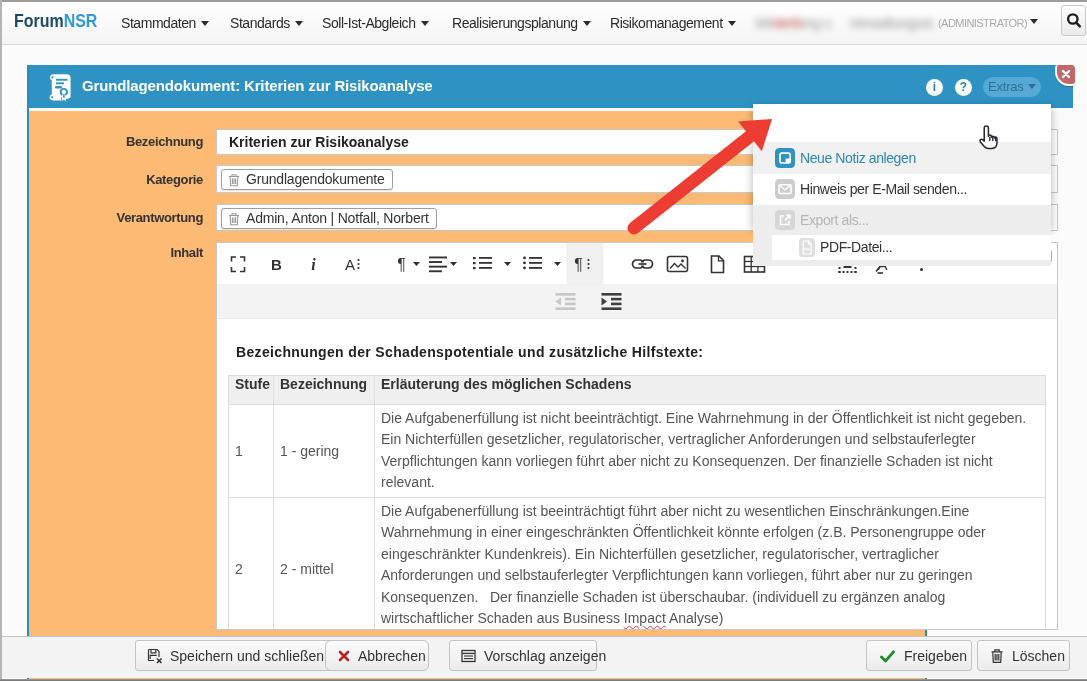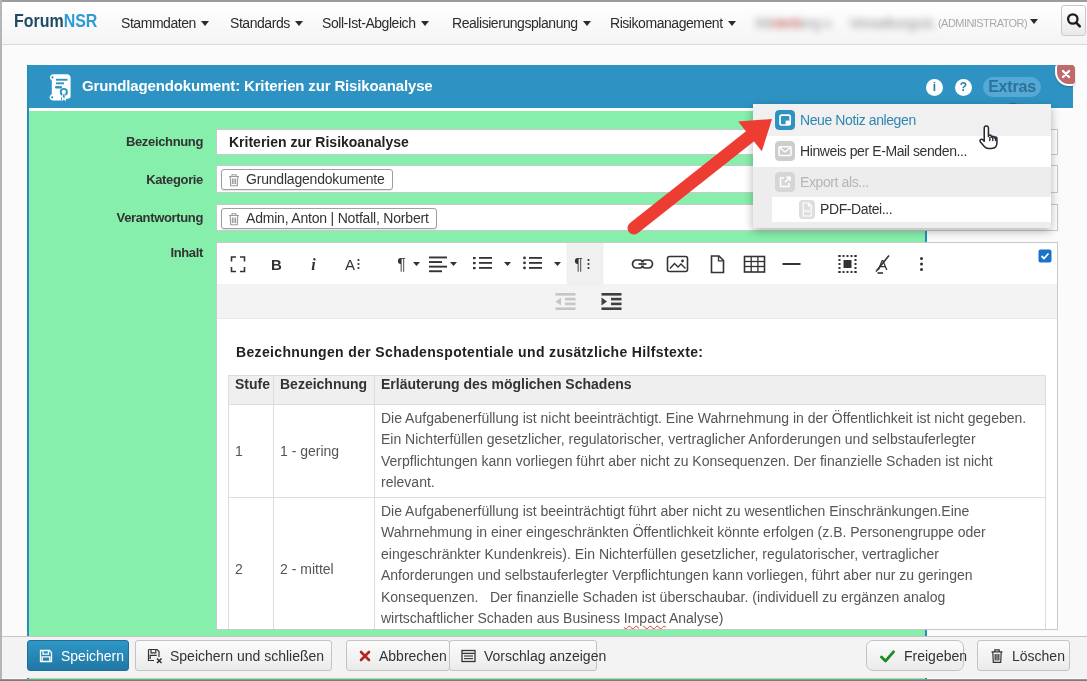--- a/index.html
+++ b/index.html
@@ -15,26 +15,26 @@
 
   #topbar { left:0; top:2px; width:1087px; height:43px; background:linear-gradient(#ffffff,#f4f4f4); border-bottom:1px solid #dadada; z-index:5; }
   #logo { position:absolute; left:14px; top:8px; font-size:19px; font-weight:bold; transform:scaleX(.84); transform-origin:0 0; white-space:nowrap; }
   #logo .f { color:#1d4a66; } #logo .n { color:#2e9bd6; }
   .nav-item { position:absolute; top:13px; font-size:14px; letter-spacing:-0.45px; color:#2b2b2b; white-space:nowrap; }
   .caret { display:inline-block; width:0; height:0; border-left:4.5px solid transparent; border-right:4.5px solid transparent; border-top:5px solid #2b2b2b; vertical-align:middle; margin-left:5px; margin-top:-2px; }
   .user-blur { position:absolute; top:13px; font-size:14px; color:#8f8f8f; filter:blur(3.5px); white-space:nowrap; letter-spacing:-0.3px; }
   .admin { position:absolute; left:938px; top:15px; font-size:11px; letter-spacing:-0.55px; color:#a9a9a9; white-space:nowrap; }
   #searchbtn { position:absolute; left:1061px; top:3px; width:25px; height:31px; border:1px solid #c9c9c9; border-radius:3px; background:linear-gradient(#ffffff,#e9e9e9); }
 
-  #panel { left:27px; top:65px; width:900px; height:616px; background:#86efac; border-left:2px solid #2a8cba; border-right:2px solid #2a8cba; z-index:1; }
+  #panel { left:27px; top:65px; width:900px; height:616px; background:#fdba74; border-left:2px solid #2a8cba; border-right:2px solid #2a8cba; z-index:1; }
   #phead { position:absolute; left:0; top:0; width:1044px; height:43px; background:#2e93c3; }
   #phead-strip { position:absolute; left:0; top:43px; width:1044px; height:3px; background:#ffffff; }
   #ptitle { position:absolute; left:53px; top:12px; color:#fff; font-size:15px; font-weight:bold; letter-spacing:-0.15px; white-space:nowrap; }
   .circ { position:absolute; top:14px; width:17px; height:17px; border-radius:50%; background:#fff; color:#2280ad; text-align:center; font-size:12px; font-weight:bold; line-height:17px; }
-  #extras { position:absolute; left:954px; top:12px; width:58px; height:20px; border-radius:10px; background:#55a9d4; color:#2a7299; font-size:16px; font-weight:bold; text-align:center; line-height:19px; letter-spacing:-0.2px; }
+  #extras { position:absolute; left:954px; top:12px; width:58px; height:20px; border-radius:10px; background:#55a9d4; color:#2a7299; font-size:13px; font-weight:normal; text-align:center; line-height:19px; letter-spacing:-0.2px; }
 
   .flabel { position:absolute; left:0; width:174px; text-align:right; font-size:13px; font-weight:bold; letter-spacing:-0.35px; color:#333; }
   .finput { position:absolute; left:187px; width:842px; height:26px; background:#fff; border:1px solid #c9c9c9; }
   .chip { position:absolute; height:21px; background:#fff; border:1px solid #9e9e9e; border-radius:3px; font-size:14px; letter-spacing:-0.2px; color:#333; line-height:19px; padding:0 7px 0 24px; box-shadow:0 1px 1px rgba(0,0,0,0.1); white-space:nowrap; }
   .chip svg { position:absolute; left:6px; top:3.5px; }
 
   #editor { position:absolute; left:187px; top:177px; width:842px; height:388px; background:#fff; border:1px solid #c9c9c9; }
   #content { position:absolute; left:0; top:76px; width:840px; height:310px; background:#fff; overflow:hidden; font-size:14px; color:#555; }
 
   table.ct { border-collapse:collapse; table-layout:fixed; }
@@ -43,21 +43,21 @@
   table.ct td { color:#555; padding:0 0 0 6px; }
   table.ct td.lng { line-height:21.4px; padding:3px 4px 3px 6px; vertical-align:top; }
 
   #footer { left:0; top:636px; width:1087px; height:42px; background:#f3f3f3; border-top:1px solid #c5c5c5; z-index:50; }
   .btn { position:absolute; top:3px; height:31px; border:1px solid #c3c3c3; border-radius:3px; background:linear-gradient(#fbfbfb,#ebebeb); color:#333; font-size:14px; white-space:nowrap; }
   .btn .bi { position:absolute; }
   .btn .bt { position:absolute; top:7px; }
   .btn-blue { background:linear-gradient(#2f97c5,#2077a5); border-color:#1e6f9c; color:#fff; }
 
   #dropdown { left:753px; top:104px; width:298px; height:124px; background:#fff; box-shadow:0 3px 9px rgba(0,0,0,0.3); z-index:30; }
-  .dd-item { position:absolute; left:0; width:298px; height:31px; font-size:14px; letter-spacing:-0.4px; }
+  .dd-item { position:absolute; left:0; width:298px; height:31px; font-size:14px; letter-spacing:-0.4px;margin-top:38px; }
   .dd-ico { position:absolute; left:22px; top:5.5px; width:20px; height:20px; border-radius:4px; }
   .dd-txt { position:absolute; left:47px; top:7.5px; }
 
   #closex { left:1055px; top:65px; width:20px; height:21px; background:#c0696b; border-radius:3px 4px 4px 14px; border-left:2px solid #fff; border-bottom:2px solid #fff; z-index:40; box-shadow:0 1px 2px rgba(0,0,0,0.2); }
 
   svg { display:block; }
 </style>
 </head>
 <body>
 <div id="stage">
@@ -235,49 +235,43 @@
                 <td>2 - mittel</td>
                 <td class="lng" style="white-space:nowrap;">Die Aufgabenerfüllung ist beeinträchtigt führt aber nicht zu wesentlichen Einschränkungen.Eine<br>Wahrnehmung in einer eingeschränkten Öffentlichkeit könnte erfolgen (z.B. Personengruppe oder<br>eingeschränkter Kundenkreis). Ein Nichterfüllen gesetzlicher, regulatorischer, vertraglicher<br>Anforderungen und selbstauferlegter Verpflichtungen kann vorliegen, führt aber nur zu geringen<br>Konsequenzen.&nbsp;&nbsp; Der finanzielle Schaden ist überschaubar. (individuell zu ergänzen analog<br>wirtschaftlicher Schaden aus Business <span style="text-decoration:underline wavy #e33; text-decoration-thickness:1px; text-underline-offset:2px;">Impact</span> Analyse)</td>
               </tr>
         </tbody>
           </table>
       </div>
     </div>
   </div>
 
   <div class="abs" id="footer">
-    <div class="btn btn-blue" style="left:27px; width:102px;">
-      <svg class="bi" style="left:11px; top:8px;" width="14" height="14" viewBox="0 0 14 14">
-          <path d="M1.5 1.5 h9 l2 2 v9 h-11 Z M4 1.8 v3.4 h5.5 v-3.4 M3.2 12.6 v-4.8 h7.6 v4.8" fill="none" stroke="#fff" stroke-width="1.3"></path>
-        </svg>
-      <span class="bt" style="left:33px;">Speichern</span>
-    </div>
     <div class="btn" style="left:135px; width:197px;">
       <svg class="bi" style="left:11px; top:7px;" width="17" height="17" viewBox="0 0 17 17">
           <path d="M1.5 1.5 h8.5 l2 2 v5.5 M7 12.5 H1.5 V1.5 M4 1.8 v3 h4.8 v-3 M3.2 11 v-3.6 h6.6" fill="none" stroke="#333" stroke-width="1.2"></path>
           <path d="M10 10.5 l4.5 4.5 M14.5 10.5 L10 15" stroke="#333" stroke-width="1.6" fill="none"></path>
         </svg>
       <span class="bt" style="left:34px;">Speichern und schließen</span>
     </div>
-    <div class="btn" style="left:346px; width:104px;">
+    <div class="btn" style="left:325px; width:104px;border-radius:6px;">
       <svg class="bi" style="left:12px; top:9px;" width="12" height="12" viewBox="0 0 12 12">
           <path d="M2 2 L10 10 M10 2 L2 10" stroke="#b32525" stroke-width="2.6" stroke-linecap="round"></path>
         </svg>
       <span class="bt" style="left:32px;">Abbrechen</span>
     </div>
     <div class="btn" style="left:449px; width:148px;">
       <svg class="bi" style="left:11px; top:8px;" width="15" height="14" viewBox="0 0 15 14">
           <rect x="1" y="1.5" width="13" height="11" fill="none" stroke="#333" stroke-width="1.3"></rect>
           <line x1="1.5" y1="4.4" x2="13.5" y2="4.4" stroke="#333" stroke-width="1.3"></line>
           <line x1="3" y1="7" x2="12" y2="7" stroke="#333" stroke-width="1.1"></line>
           <line x1="3" y1="9.6" x2="12" y2="9.6" stroke="#333" stroke-width="1.1"></line>
         </svg>
       <span class="bt" style="left:34px;">Vorschlag anzeigen</span>
     </div>
-    <div class="btn" style="left:866px; width:98px;border-radius:7px;">
+    <div class="btn" style="left:866px; width:106px;">
       <svg class="bi" style="left:13px; top:9px;" width="15" height="13" viewBox="0 0 15 13">
           <path d="M1.5 7 L5.5 11 L13.5 1.8" fill="none" stroke="#1d8c27" stroke-width="2.8" stroke-linecap="round" stroke-linejoin="round"></path>
         </svg>
       <span class="bt" style="left:37px;">Freigeben</span>
     </div>
     <div class="btn" style="left:977px; width:93px;">
       <svg class="bi" style="left:12px; top:7px;" width="14" height="16" viewBox="0 0 14 16">
           <path d="M1.5 3.8 h11 M4.8 3.4 V1.8 h4.4 v1.6 M2.8 4.2 l.5 10.2 h7.4 l.5-10.2 M5.2 6 v6.4 M7 6 v6.4 M8.8 6 v6.4" fill="none" stroke="#333" stroke-width="1.2"></path>
         </svg>
       <span class="bt" style="left:34px;">Löschen</span>

